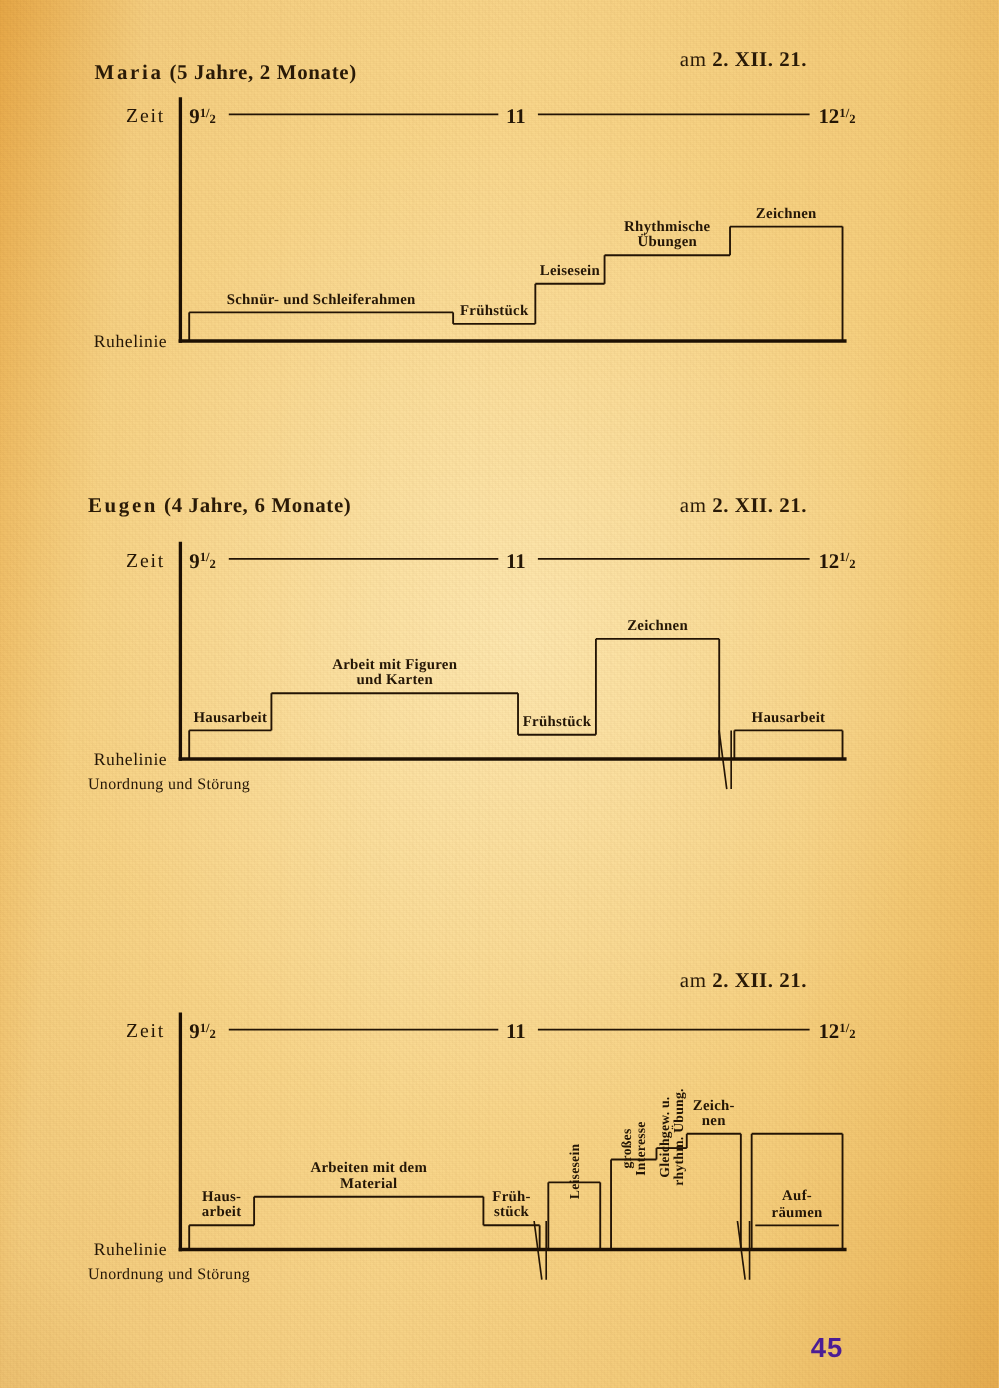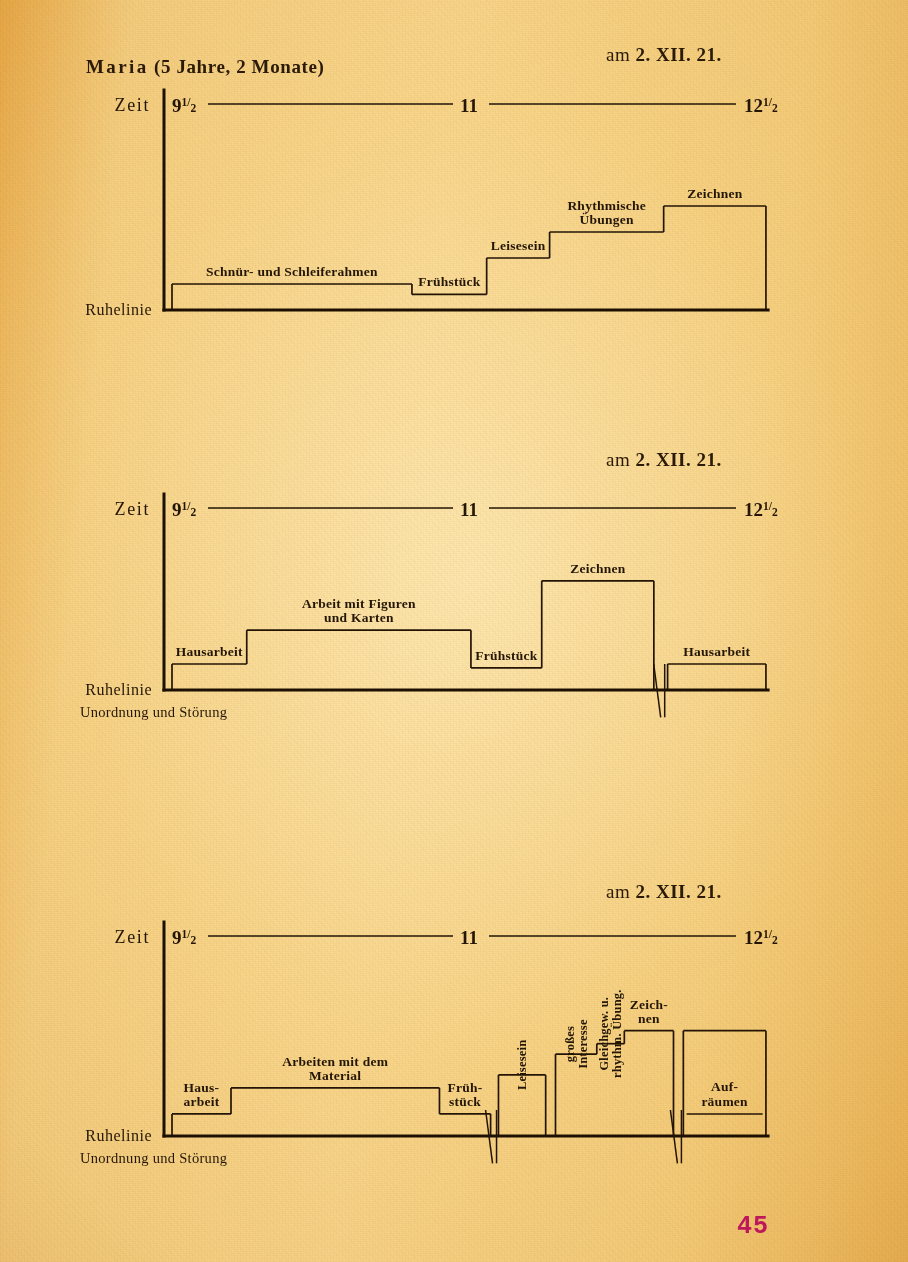--- a/index.html
+++ b/index.html
@@ -34,43 +34,43 @@
 
   .figure-title{
     font-family:"Liberation Serif",serif;
     font-weight:bold;font-size:19px;letter-spacing:.6px;
     color:#2a1a07;white-space:nowrap;
   }
   .figure-title .spaced{letter-spacing:2.4px;}
   .figure-date{
     font-family:"Liberation Serif",serif;
     font-weight:bold;font-size:19px;letter-spacing:.5px;
-    color:#2a1a07;white-space:nowrap;
+    color:#2a1a07;white-space:nowrap;margin-left:12px;
   }
   .figure-date .lead{font-weight:normal;}
 
   svg{display:block;overflow:visible;}
   .rule{stroke:#231405;stroke-width:1.6;}
   .baseline{stroke:#1d1003;stroke-width:3.2;stroke-linecap:square;}
   .axis-v{stroke:#1d1003;stroke-width:3.0;stroke-linecap:square;}
   .step{stroke:#231405;stroke-width:1.7;fill:none;stroke-linejoin:miter;}
   .spike{stroke:#231405;stroke-width:1.5;fill:none;}
 
   text{fill:#241606;font-family:"Liberation Serif",serif;}
   .lbl{font-size:13.5px;font-weight:bold;letter-spacing:.25px;text-anchor:middle;}
   .lbl-small{font-size:12.5px;font-weight:bold;letter-spacing:.2px;text-anchor:middle;}
   .tick{font-size:19px;font-weight:bold;}
   .axis-name{font-size:18px;letter-spacing:1.6px;}
   .rest-name{font-size:16px;letter-spacing:.5px;}
   .note{font-size:14.5px;letter-spacing:.3px;}
   .frac{font-size:11.5px;font-weight:bold;}
 
   .page-number{
-    font-family:Liberation Mono, monospace;
-    font-size:25px;font-weight:bold;color:#be185d;letter-spacing:1px;
+    font-family:Liberation Sans, sans-serif;
+    font-size:25px;font-weight:bold;color:#4c1d95;letter-spacing:1px;
   }
 </style>
 </head>
 <body>
 
 <div id="paper"></div>
 <div id="grain"></div>
 
 <div id="content">
 
@@ -124,20 +124,25 @@
           <line x1="663.6666666666667" y1="126" x2="765.9333333333333" y2="126" class="step"></line>
           <line x1="663.6666666666667" y1="126" x2="663.6666666666667" y2="152" class="step"></line>
           <line x1="765.9333333333333" y1="126" x2="765.9333333333333" y2="230" class="step"></line>
           <text x="714.8" y="118" class="lbl">Zeichnen</text>
         </g>
         <line x1="164" y1="230" x2="768" y2="230" class="baseline"></line>
         <text x="152" y="235" class="rest-name" text-anchor="end">Ruhelinie</text>
       </svg>
   </div>
 
+  <div class="abs" style="left:80px;top:449px;">
+    <span class="figure-title">
+      <span class="spaced">Eugen</span><span> (4 Jahre, 6 Monate)</span>
+    </span>
+  </div>
   <div class="abs" style="left:606px;top:449px;">
     <span class="figure-date">
       <span class="lead">am </span><span>2. XII. 21.</span>
     </span>
   </div>
   <div class="abs" style="left:0px;top:484px;">
     <svg id="chart-eugen" width="908" height="250">
         <text x="150" y="31" class="axis-name" text-anchor="end">Zeit</text>
         <line x1="164" y1="10" x2="164" y2="206" class="axis-v"></line>
         <g>

